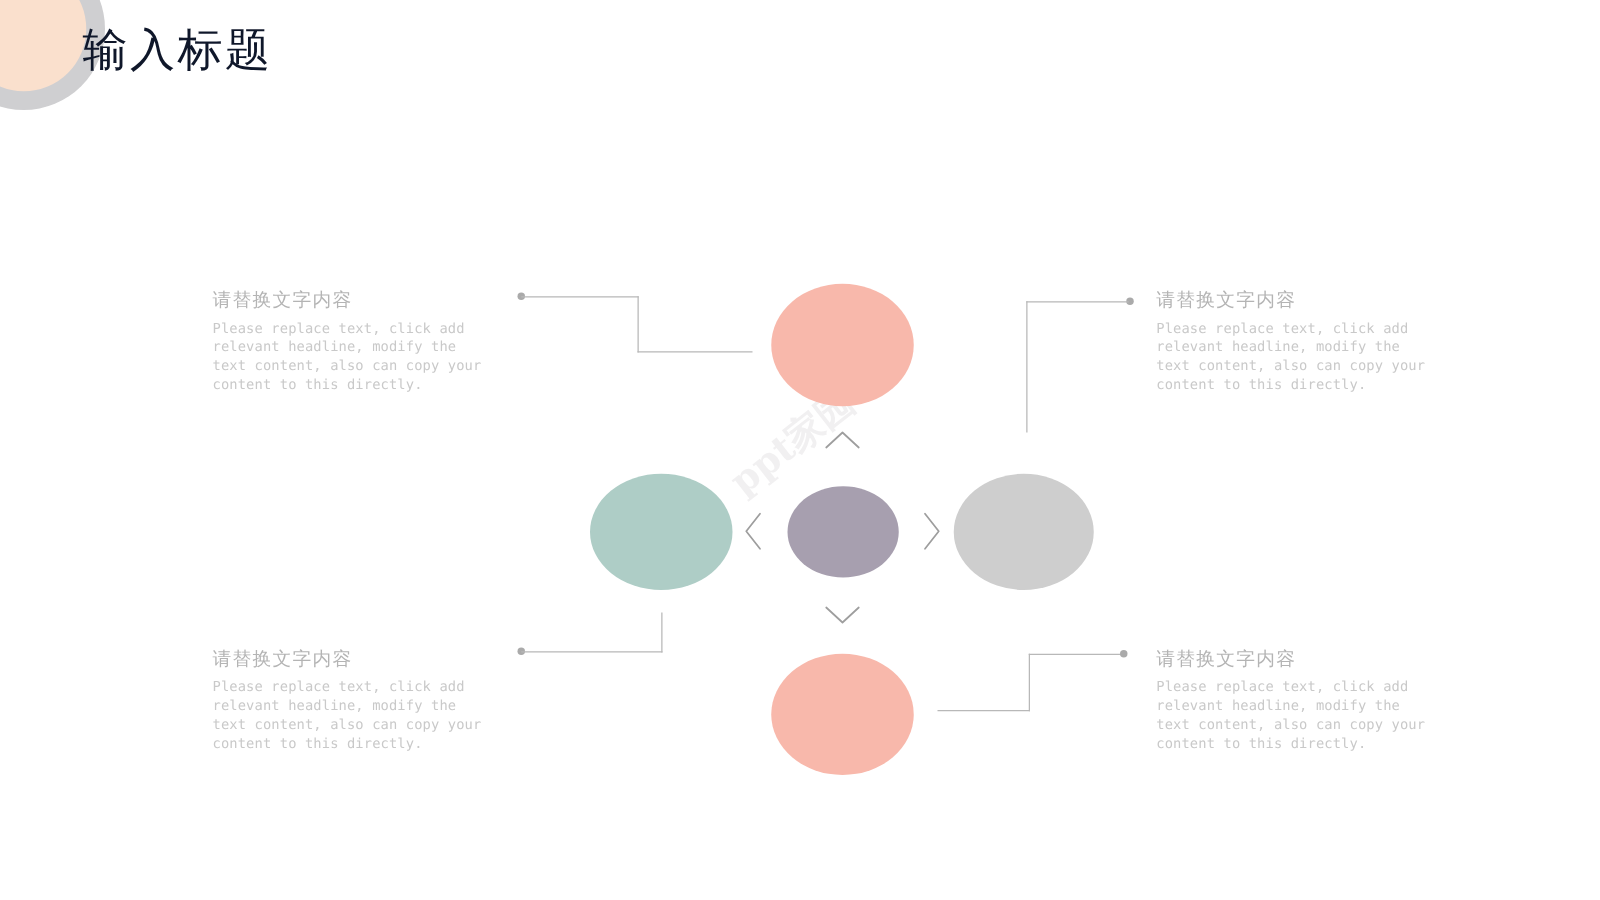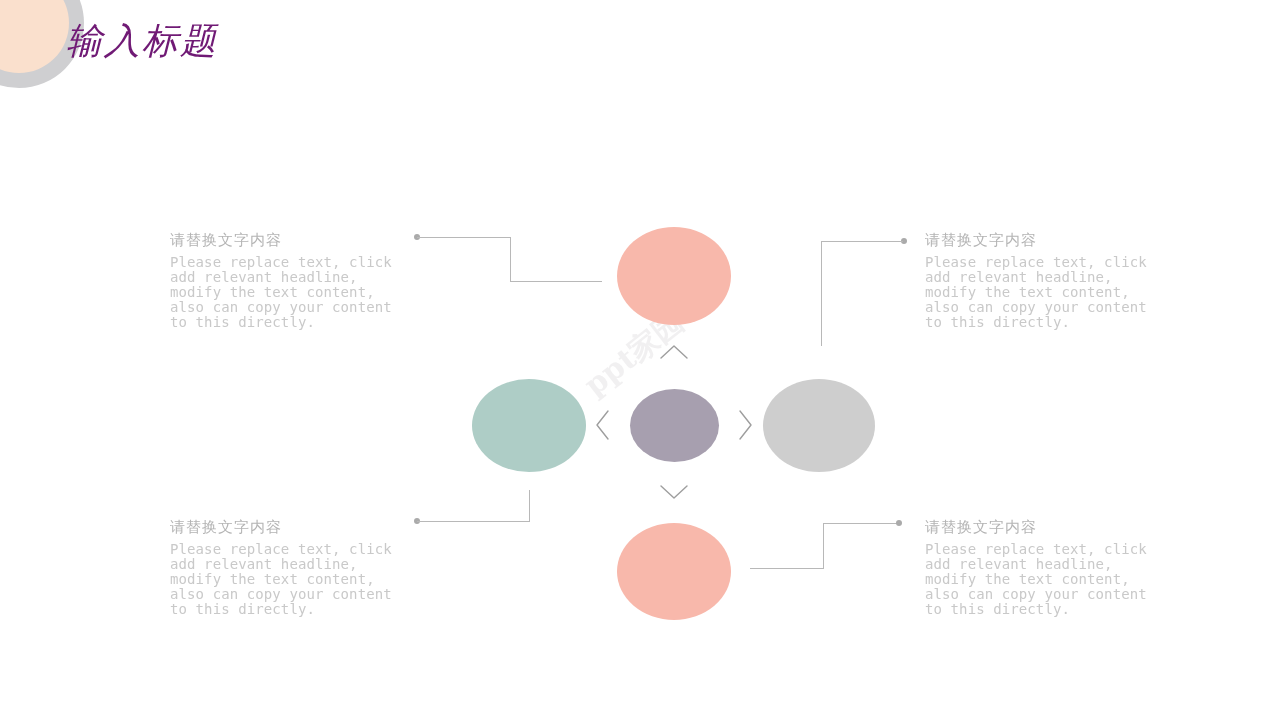--- a/index.html
+++ b/index.html
@@ -44,24 +44,23 @@
   }
 
   
   #page-title {
     position: absolute;
     left: 66px;
     top: 19px;
     font-family: "DejaVu Serif", "Liberation Serif", serif;
     font-size: 36px;
     line-height: 1.2;
-    color: #701a75;
+    color: #0f172a;
     letter-spacing: 2px;
     white-space: nowrap;
-    font-style: italic;
   }
 
   
   #watermark {
     position: absolute;
     left: 592px;
     top: 330px;
     width: 110px;
     height: 90px;
     transform: rotate(-38deg);
@@ -141,21 +140,21 @@
   .tb-heading {
     font-family: Liberation Mono, monospace;
     font-size: 15px;
     color: #b4b4b4;
     letter-spacing: 1px;
     margin: 0 0 5px 0;
     white-space: nowrap;
   }
   .tb-body {
     font-family: "DejaVu Sans Mono", "Liberation Mono", monospace;
-    font-size: 14px;
+    font-size: 11px;
     line-height: 15px;
     color: #c9c9c9;
     letter-spacing: 0.1px;
     margin: 0;
   }
 
   #text-top-left     { left: 170px; top: 231px; }
   #text-top-right    { left: 925px; top: 231px; }
   #text-bottom-left  { left: 170px; top: 518px; }
   #text-bottom-right { left: 925px; top: 518px; }

